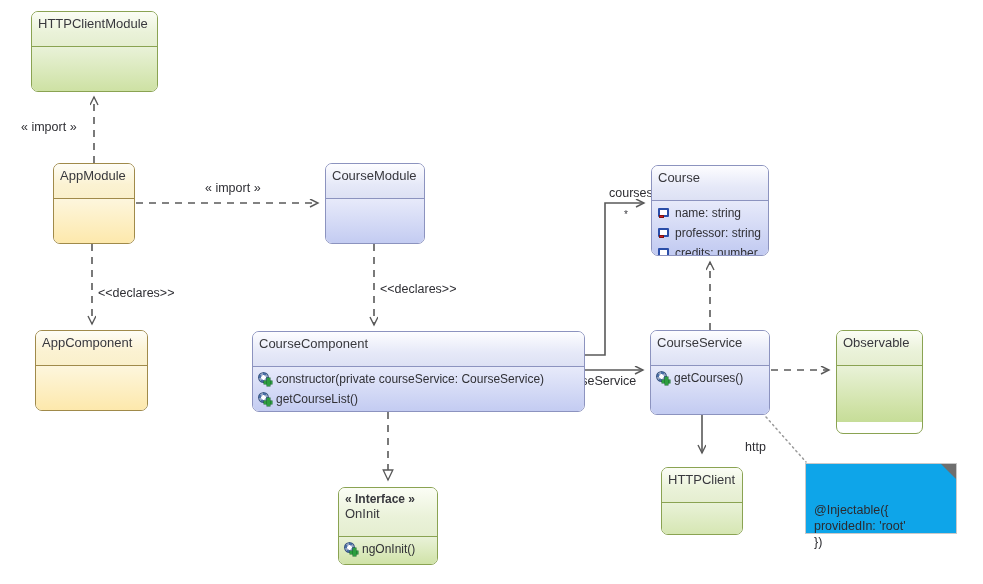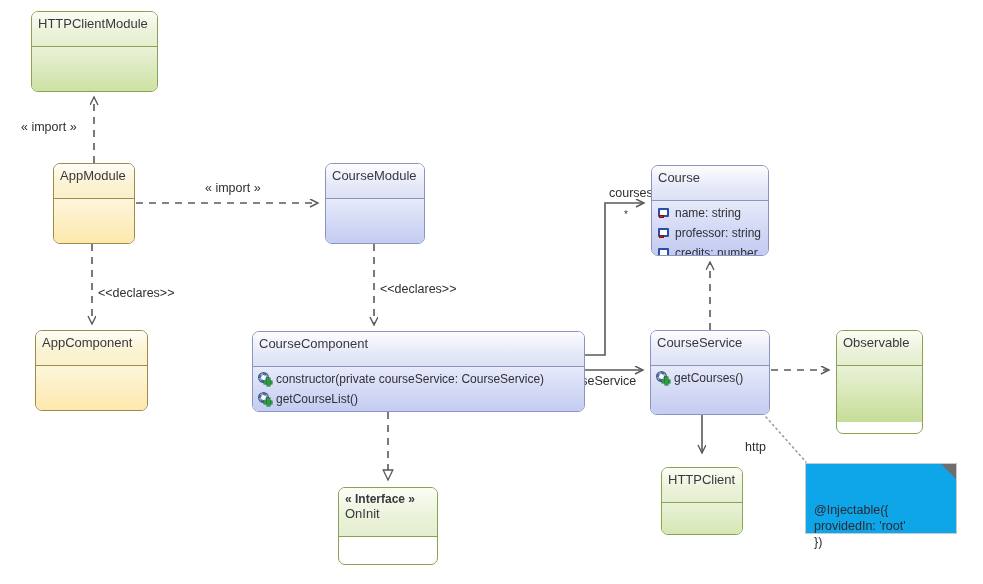--- a/index.html
+++ b/index.html
@@ -345,20 +345,28 @@
   <div class="node green" style="left:661px; top:459px; width:82px; height:68px;margin-top:8px;">
     <div class="hdr">HTTPClient</div>
     <div class="body empty" style="height:56px;"></div>
   </div>
 
   <div class="node green" style="left:338px; top:487px; width:100px; height:78px;">
     <div class="hdr">
       <span class="stereo">« Interface »</span>
       <span>OnInit</span>
     </div>
+    <div class="body" style="height:37px;">
+      <div class="member">
+        <span class="ico ico-method">
+            <span class="plus"></span>
+          </span>
+        <span class="mtext">ngOnInit()</span>
+      </div>
+    </div>
   </div>
 
   <div class="note" style="left:805px; top:463px; width:152px; height:71px;">
     <span class="fold"></span>
     <span>@Injectable({
 providedIn: 'root'
 })</span>
   </div>
 
 </div>

